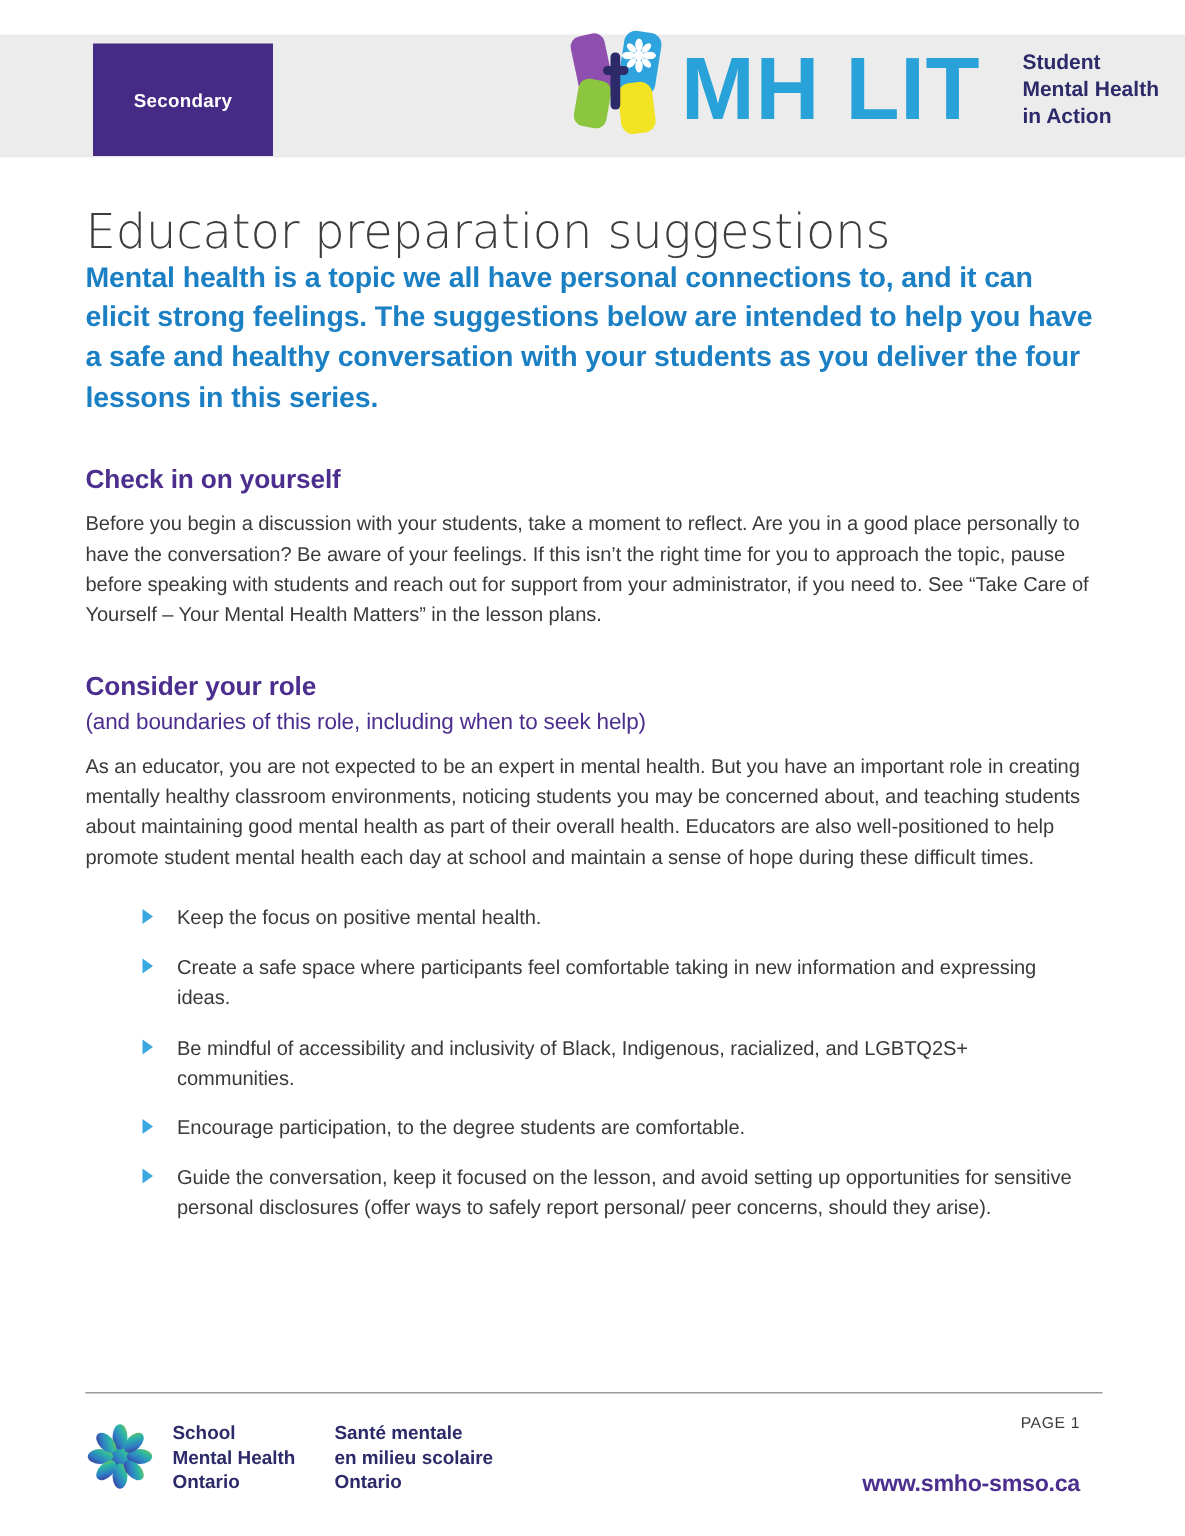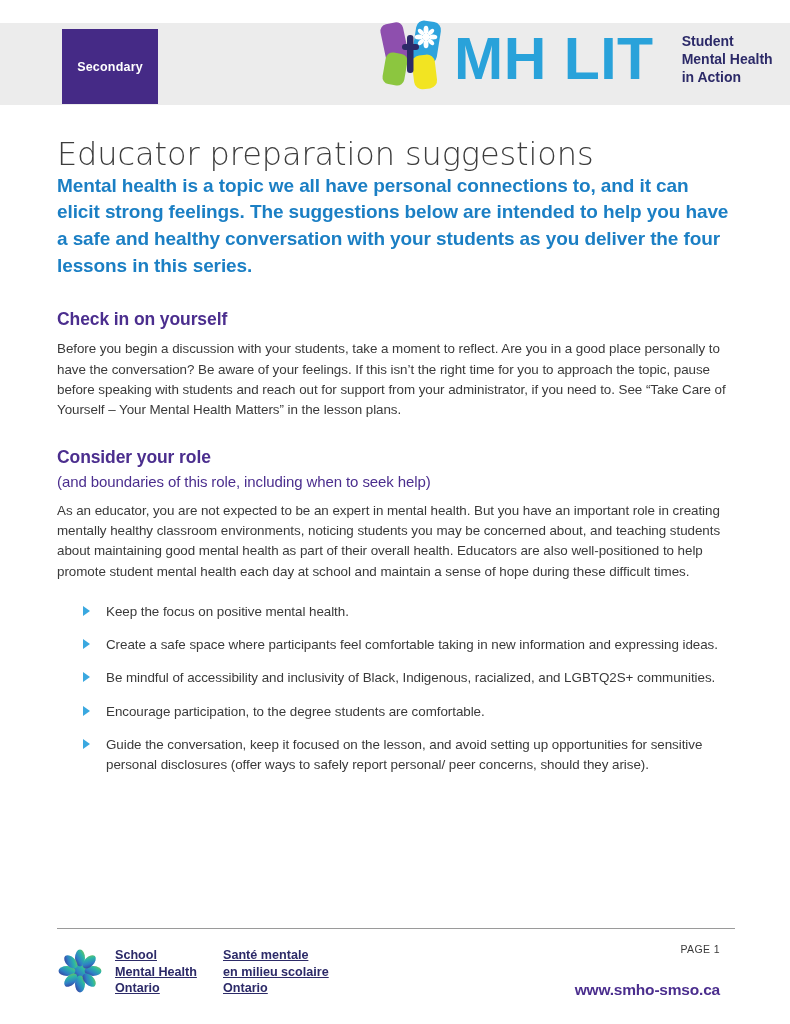--- a/index.html
+++ b/index.html
@@ -27,21 +27,21 @@
     top: 23px;
     width: 790px;
     height: 82px;
     background: #ececec;
   }
 
   .badge {
     position: absolute;
     left: 62px;
     top: 29px;
-    width: 96px;
+    width: 120px;
     height: 75px;
     background: #452a86;
     display: flex;
     align-items: center;
     justify-content: center;
   }
   .badge-label {
     color: #ffffff;
     font-size: 12.5px;
     font-weight: bold;
@@ -140,21 +140,21 @@
   .lead-in {
     color: #2b2b2b;
     font-size: 13.6px;
     font-weight: bold;
     letter-spacing: -0.05px;
     margin-bottom: 11px;
   }
 
   ul.arrow-list {
     list-style: none;
-    margin: 0;
+    margin: 12px;
     padding: 0 0 0 26px;
   }
   ul.arrow-list > li {
     position: relative;
     padding-left: 23px;
     margin-bottom: 13px;
     color: #3a3a3a;
     font-size: 13.4px;
     line-height: 1.50;
     letter-spacing: -0.05px;
@@ -199,21 +199,20 @@
   }
   .smho-text {
     display: flex;
   }
   .smho-col {
     color: #2c2a68;
     font-size: 12.6px;
     font-weight: bold;
     line-height: 1.33;
     white-space: nowrap;
-    text-decoration: underline;
   }
   .smho-col.en { width: 108px; }
 
   .footer-right {
     position: absolute;
     right: 15px;
     top: -4px;
     text-align: right;
   }
   .page-num {

